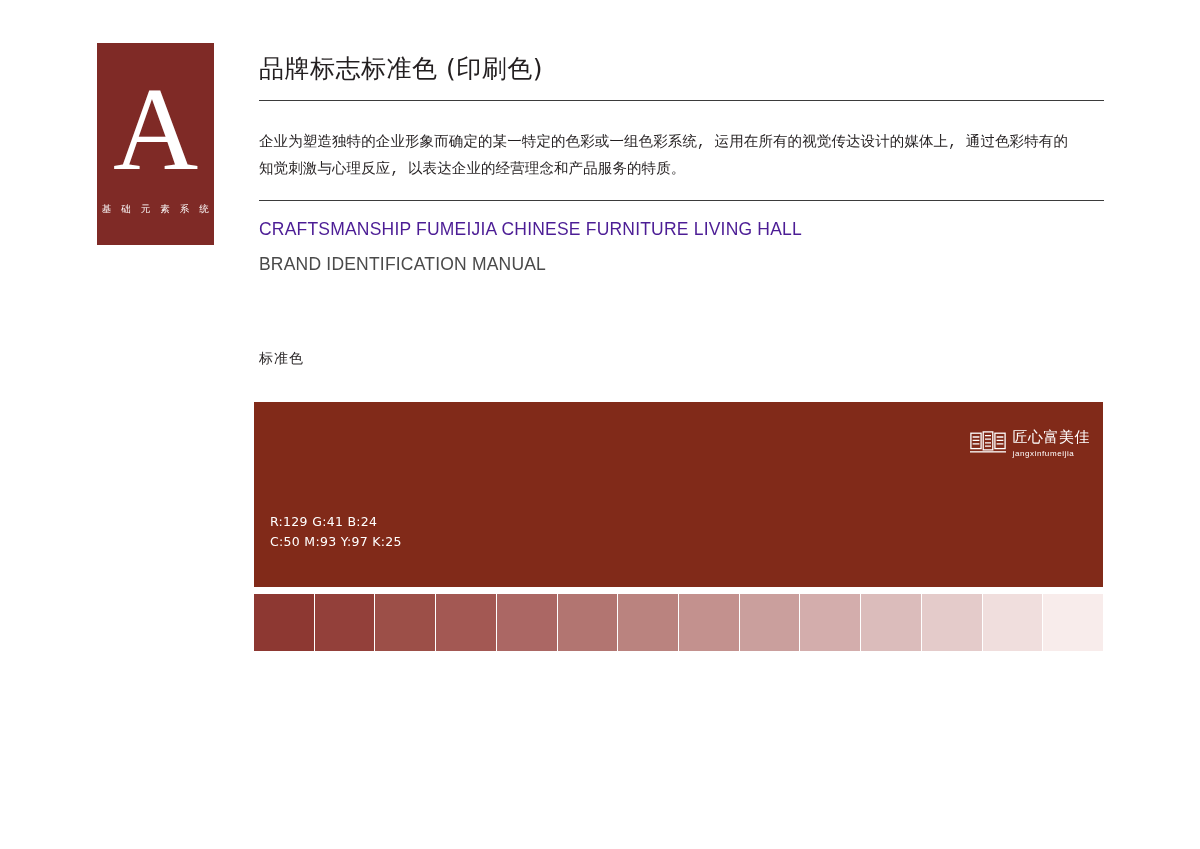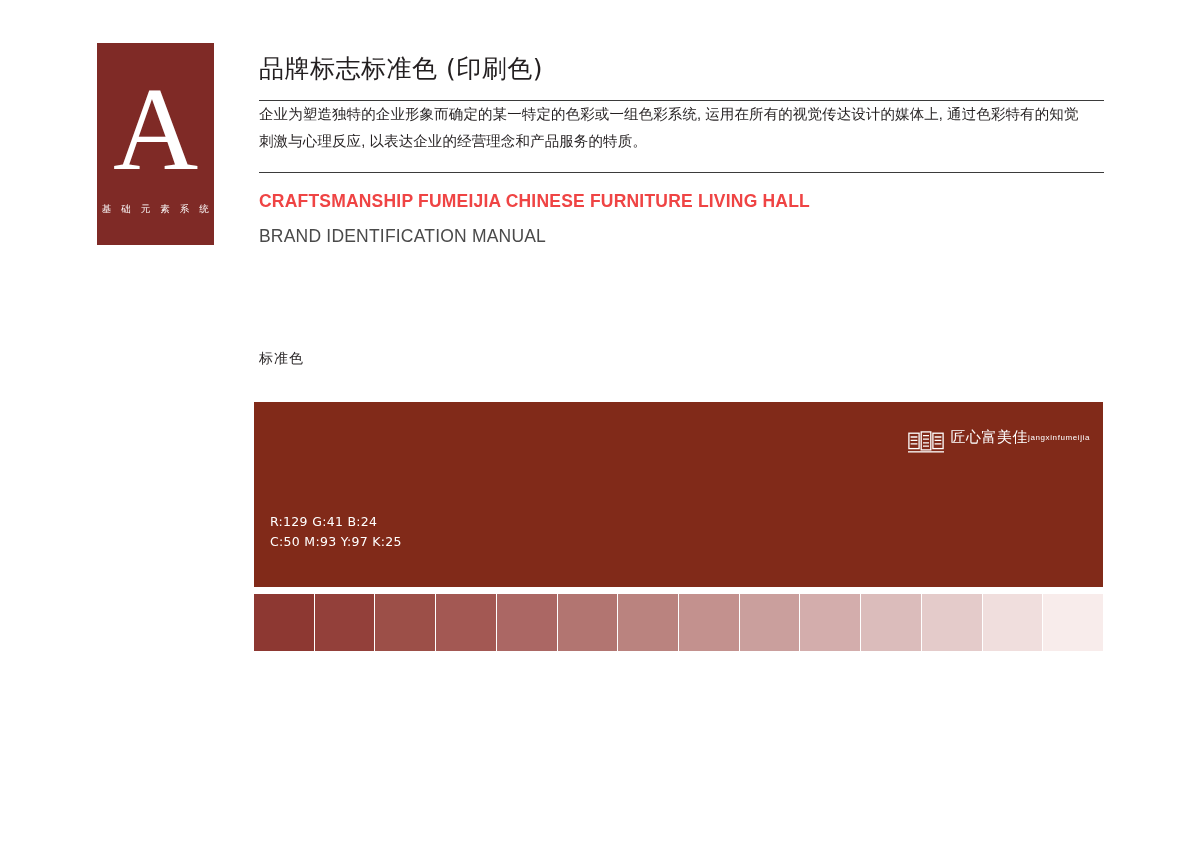--- a/index.html
+++ b/index.html
@@ -63,34 +63,34 @@
     line-height: 1.2;
     margin: 0 0 16px 0;
   }
   .rule {
     border: 0;
     border-top: 1px solid #3b3b3b;
     margin: 0;
     width: 845px;
   }
   .desc {
-    font-family: Liberation Sans, sans-serif;
+    font-family: Liberation Mono, monospace;
     font-size: 14.5px;
     line-height: 1.85;
     color: #231f20;
-    margin: 0 0 17px 0;
+    margin: 28px 0 17px 0;
     width: 820px;
     letter-spacing: 0.1px;
   }
   .en-title {
     font-family: "Liberation Sans", sans-serif;
-    font-weight: bold;
+    font-weight: normal;
     font-size: 17.5px;
     letter-spacing: 0.2px;
-    color: #ef4444;
+    color: #4c1d95;
     margin: 18px 0 4px 0;
   }
   .en-sub {
     font-family: "Liberation Sans", sans-serif;
     font-weight: normal;
     font-size: 17.5px;
     letter-spacing: 0.2px;
     color: #4a4a4a;
     margin: 14px 0 0 0;
   }
@@ -139,20 +139,21 @@
   .logo-mark {
     width: 36px;
     height: 22px;
     position: relative;
     flex: none;
     margin-top: 1px;
   }
   .logo-mark svg { display: block; }
   .logo-words {
     display: flex;
+    flex-direction: column;
     justify-content: center;
   }
   .logo-cn {
     font-family: "DejaVu Sans", sans-serif;
     color: #ffffff;
     font-size: 15px;
     letter-spacing: 0.5px;
     line-height: 1.05;
   }
   .logo-en {

